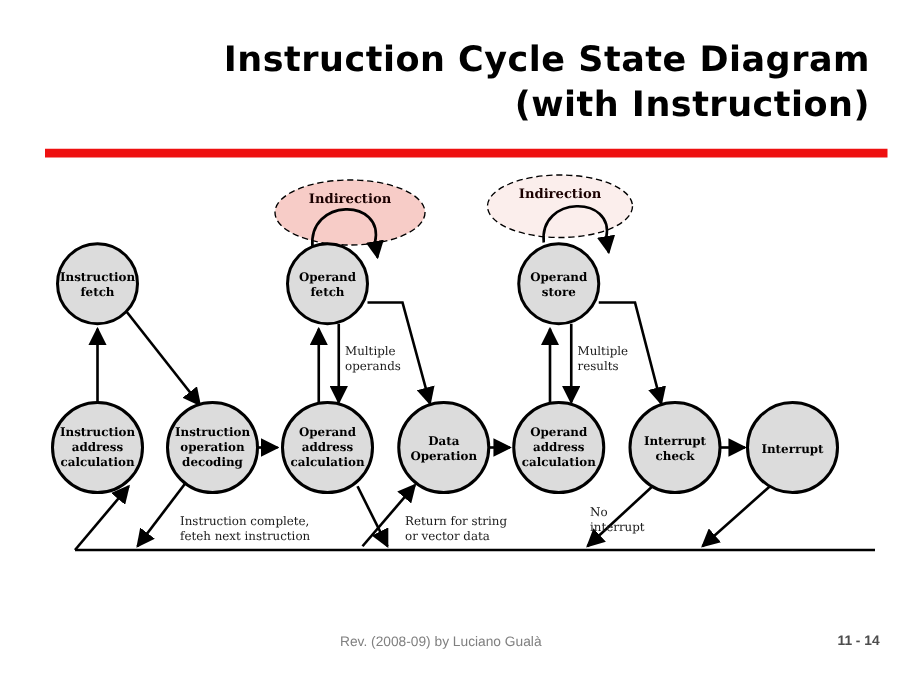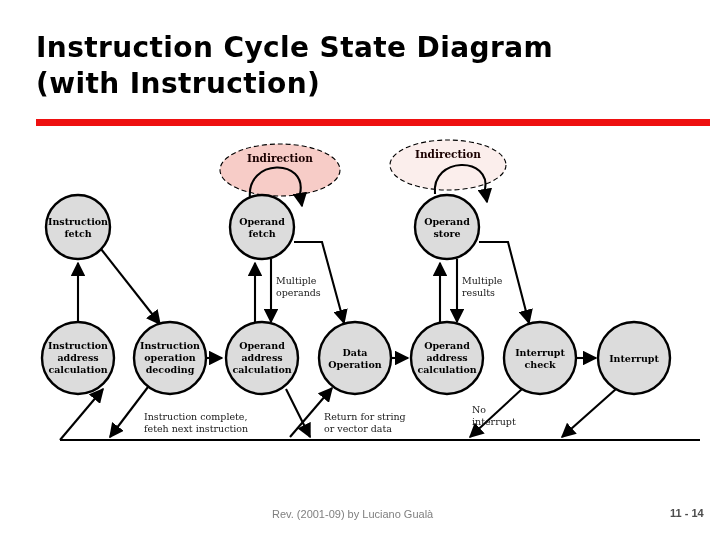--- a/index.html
+++ b/index.html
@@ -1,17 +1,17 @@
 <!DOCTYPE html>
 <html><head>
 <meta charset="utf-8">
 <style>
   html,body{margin:0;padding:0;background:#ffffff;}
   body{width:720px;height:540px;overflow:hidden;font-family:"Liberation Sans",sans-serif;}
-  #page{position:relative;width:620px;height:540px;background:#ffffff;}
+  #page{position:relative;width:620px;height:540px;background:#ffffff;text-align:right;}
 
   .title{
     position:absolute;left:36px;top:30px;width:660px;
     font-family:"DejaVu Sans",sans-serif;
     font-weight:bold;font-size:28px;line-height:1.28;color:#000000;
     letter-spacing:0.4px;
   }
   .title .l2{display:block;}
 
   .rule{
@@ -187,16 +187,16 @@
         <text class="annot" x="324" y="288">Return for string</text>
         <text class="annot" x="324" y="300">or vector data</text>
       </g>
       <g>
         <text class="annot" x="472" y="281">No</text>
         <text class="annot" x="472" y="293">interrupt</text>
       </g>
     </g>
   </svg>
 
-  <div class="footer-left">Rev. (2001-09) by Luciano Gualà</div>
+  <div class="footer-left">Rev. (2008-09) by Luciano Gualà</div>
   <div class="footer-right">11 -  14</div>
 
 </div>
 
 </body></html>

